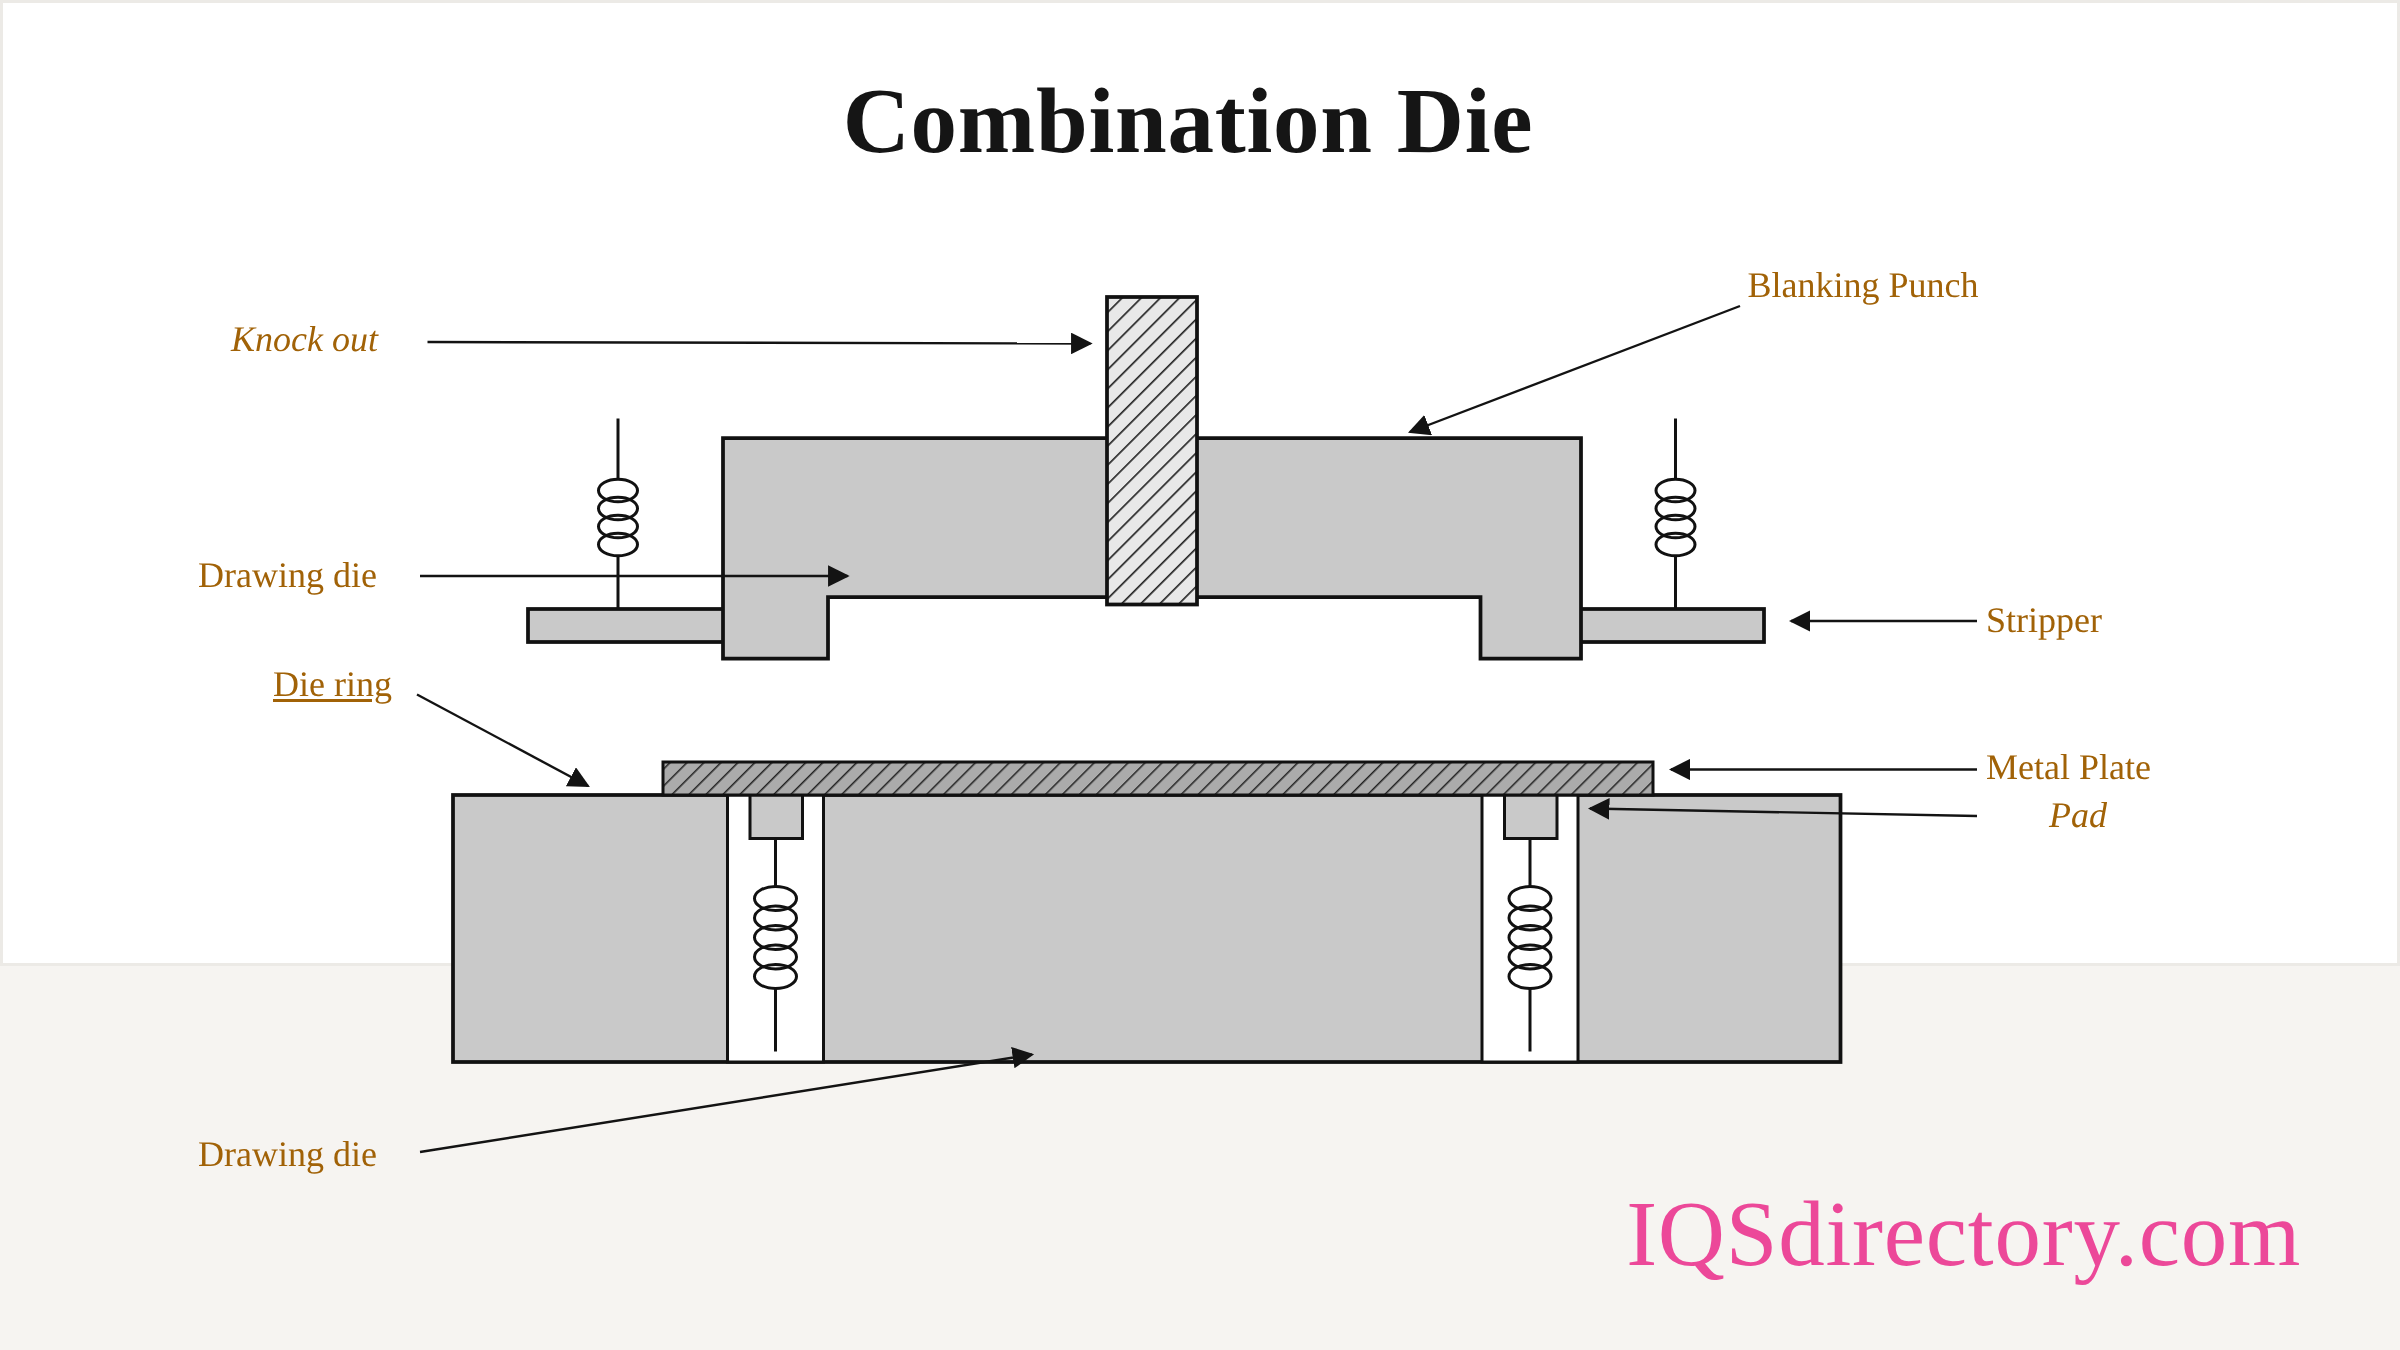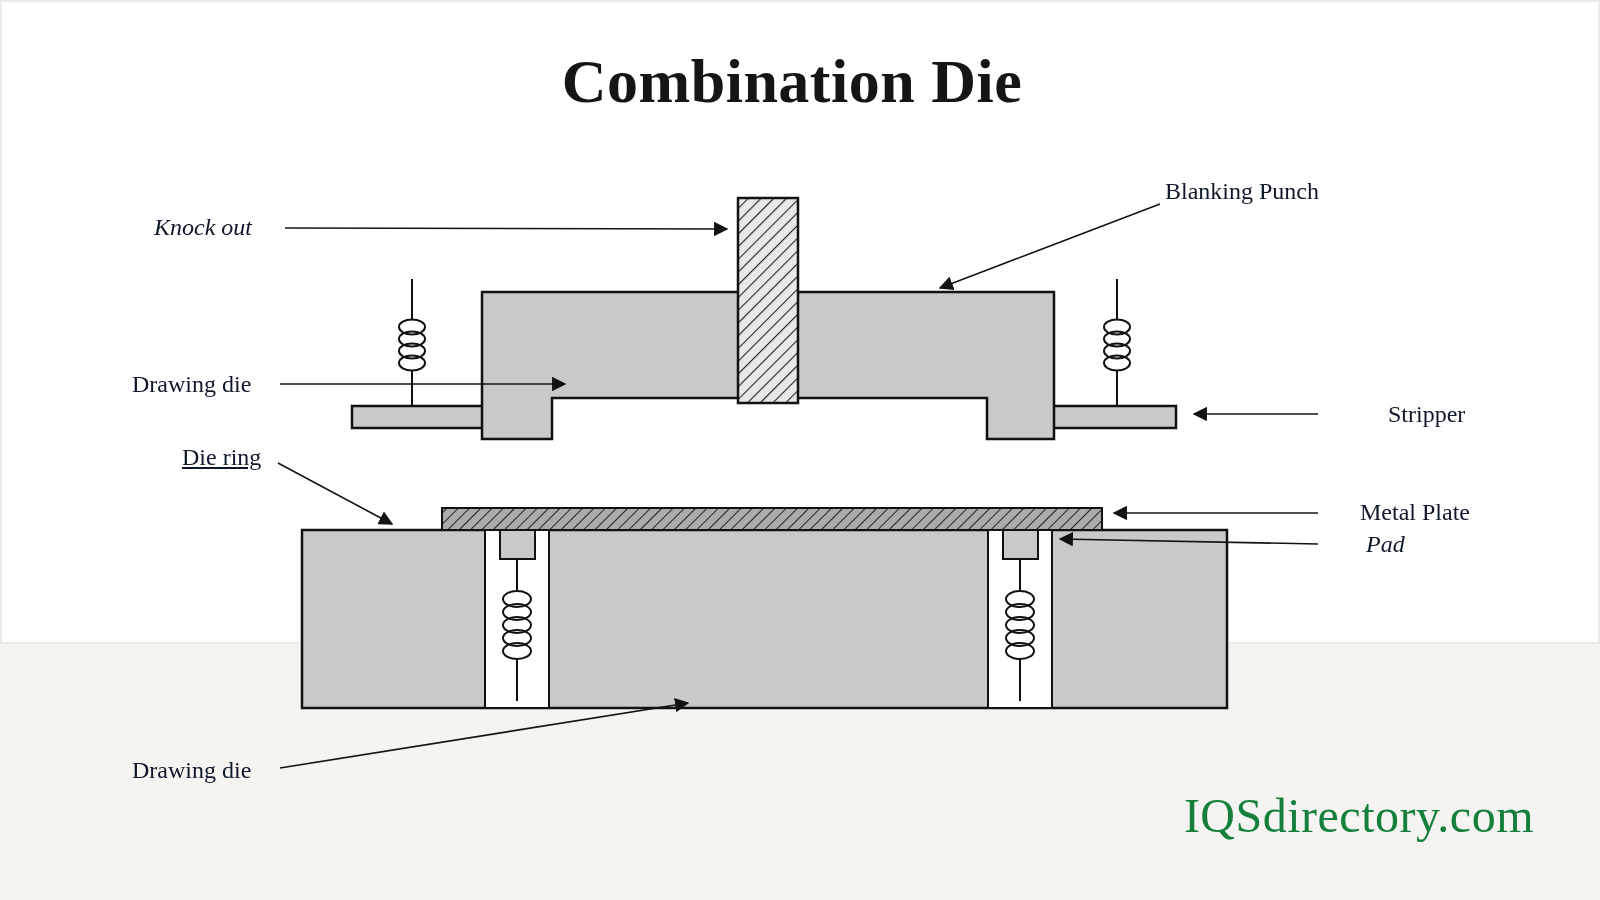--- a/index.html
+++ b/index.html
@@ -12,25 +12,25 @@
   .canvas{
     position:absolute;inset:0;width:1600px;height:644px;
     background:#ffffff;border:2px solid #eceae6;box-sizing:border-box;
   }
   svg.diagram{position:absolute;left:0;top:0;width:1600px;height:900px;}
   .title{
     position:absolute;top:44px;left:0;width:1580px;text-align:center;
     font-size:62px;font-weight:700;color:#151515;letter-spacing:0.5px;
   }
   .label{
-    position:absolute;font-size:24px;color:#0f172a;white-space:nowrap;
+    position:absolute;font-size:24px;color:#a16207;white-space:nowrap;
   }
   .watermark{
     position:absolute;top:786px;right:64px;
-    font-size:48px;color:#15803d;letter-spacing:0.5px;
+    font-size:62px;color:#ec4899;letter-spacing:0.5px;
   }
 </style>
 </head>
 <body>
 
 <div class="canvas">
 
   <svg class="diagram" viewBox="0 0 1600 900">
     <defs>
       <pattern id="hatchPunch" width="9" height="9" patternUnits="userSpaceOnUse" patternTransform="rotate(45)">
@@ -109,20 +109,20 @@
       <line x1="1316" y1="542" x2="1058" y2="537" marker-end="url(#arrow)"></line>
       <line x1="278" y1="766" x2="686" y2="701" marker-end="url(#arrow)"></line>
     </g>
   </svg>
 
   <div class="title">Combination Die</div>
 
   <div class="label" style="left:152px;top:212px;font-style:italic;">Knock out</div>
   <div class="label" style="left:1163px;top:176px;">Blanking Punch</div>
   <div class="label" style="left:130px;top:369px;">Drawing die</div>
-  <div class="label" style="left:1386px;top:399px;">Stripper</div>
+  <div class="label" style="left:1322px;top:399px;">Stripper</div>
   <div class="label" style="left:180px;top:442px;text-decoration:underline;">Die ring</div>
-  <div class="label" style="left:1322px;top:497px;margin-left:36px;">Metal Plate</div>
+  <div class="label" style="left:1322px;top:497px;">Metal Plate</div>
   <div class="label" style="left:1364px;top:529px;font-style:italic;">Pad</div>
   <div class="label" style="left:130px;top:755px;">Drawing die</div>
 
   <div class="watermark">IQSdirectory.com</div>
 </div>
 
 </body></html>

